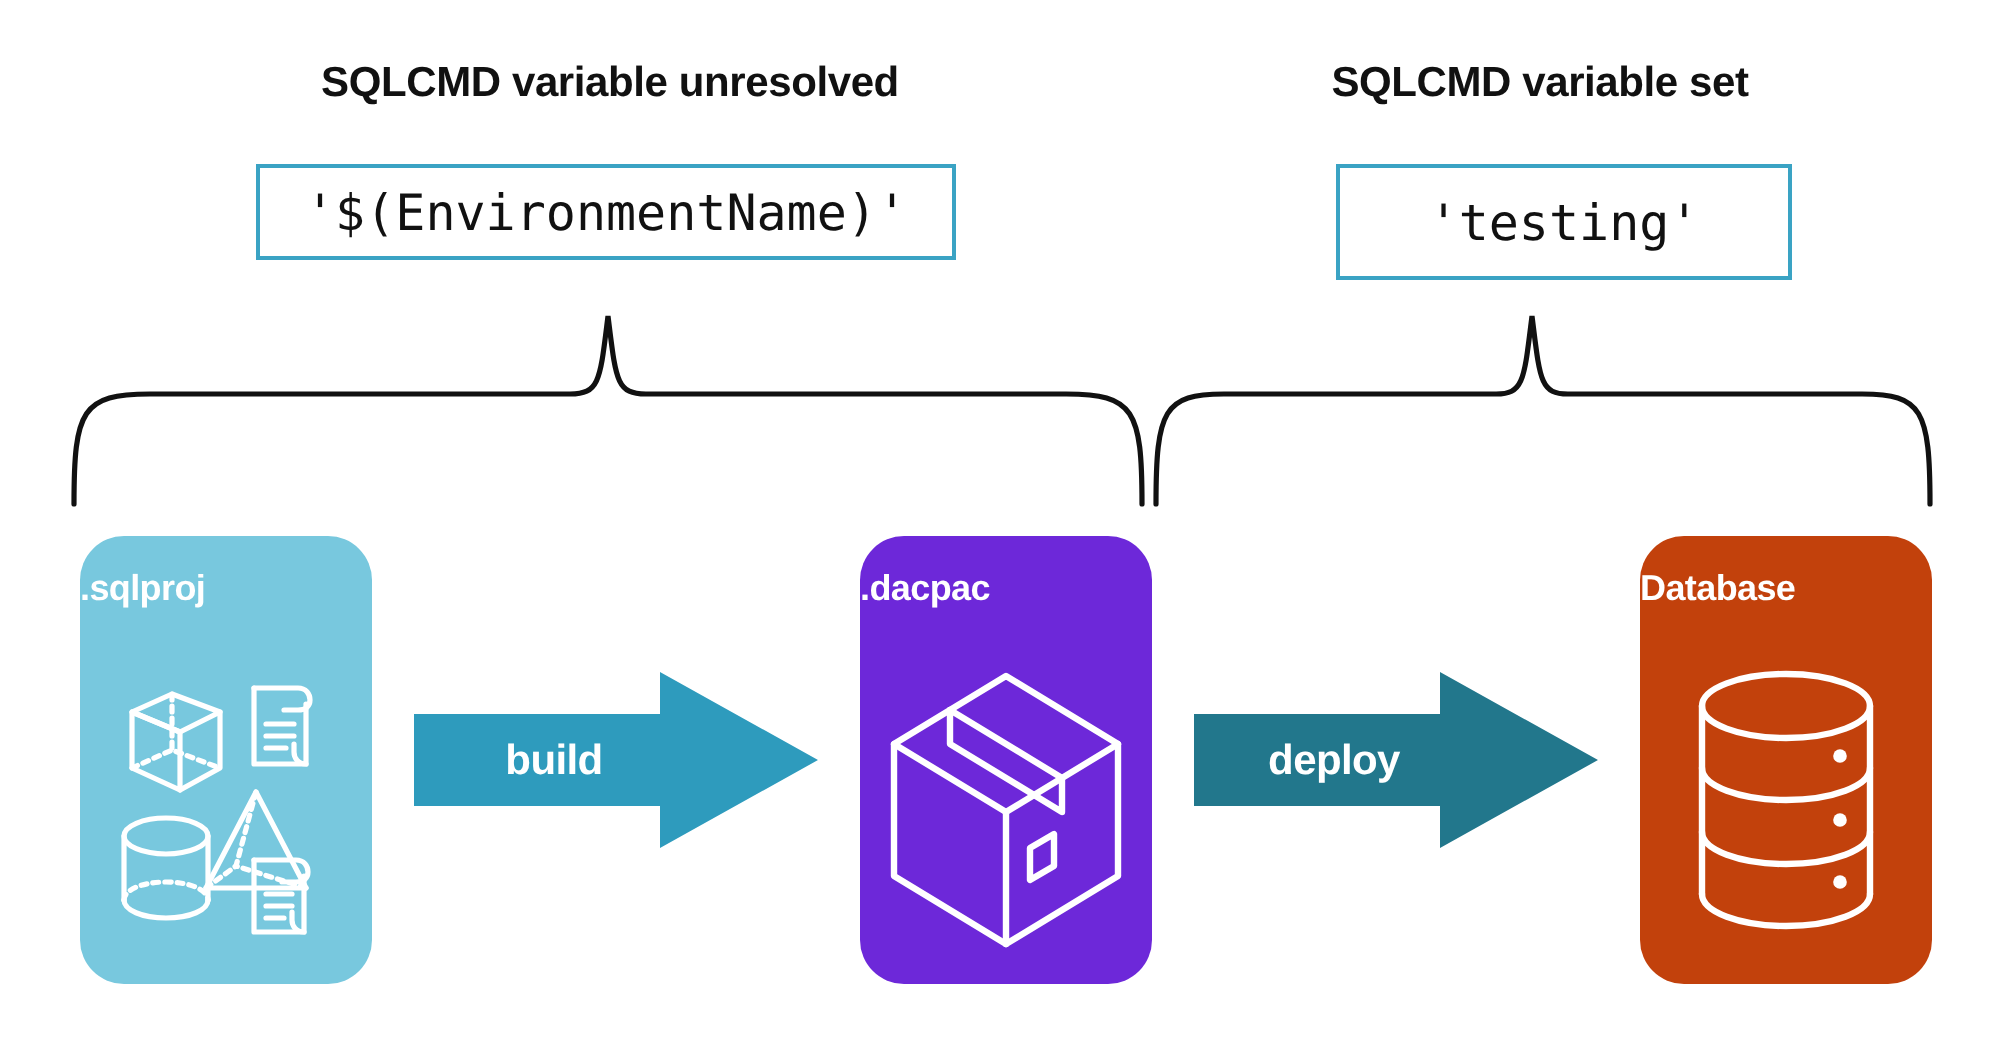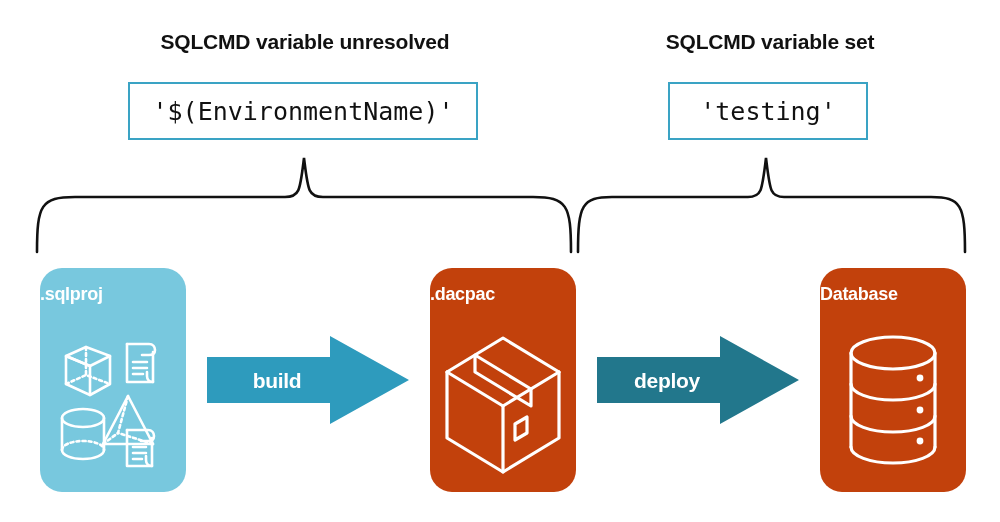--- a/index.html
+++ b/index.html
@@ -39,42 +39,42 @@
     border: 2px solid #3aa3c4;
     background: #ffffff;
     display: flex;
     align-items: center;
     justify-content: center;
     font-family: "DejaVu Sans Mono", monospace;
     font-size: 25px;
     color: #111111;
     letter-spacing: 0px;
   }
-  #code-left  { left: 128px; top: 82px; width: 350px; height: 58px; }
-  #code-right { left: 668px; top: 82px; width: 200px; height: 58px; }
+  #code-left  { left: 128px; top: 82px; width: 350px; height: 48px; }
+  #code-right { left: 668px; top: 82px; width: 228px; height: 58px; }
 
   
   #brace-layer {
     position: absolute;
     left: 0; top: 0;
     width: 1000px;
     height: 522px;
     pointer-events: none;
   }
 
   
   .stage-box {
     position: absolute;
     border-radius: 22px;
     top: 268px;
     height: 224px;
     width: 146px;
   }
   #box-sqlproj  { left: 40px;  background: #78c8de; }
-  #box-dacpac   { left: 430px; background: #c2410c; }
+  #box-dacpac   { left: 430px; background: #6d28d9; }
   #box-database { left: 820px; background: #c2410c; }
 
   .stage-label {
     position: absolute;
     top: 16px;
     left: 0;
     width: 100%;
     font-family: "Liberation Sans", sans-serif;
     font-weight: bold;
     font-size: 18px;

